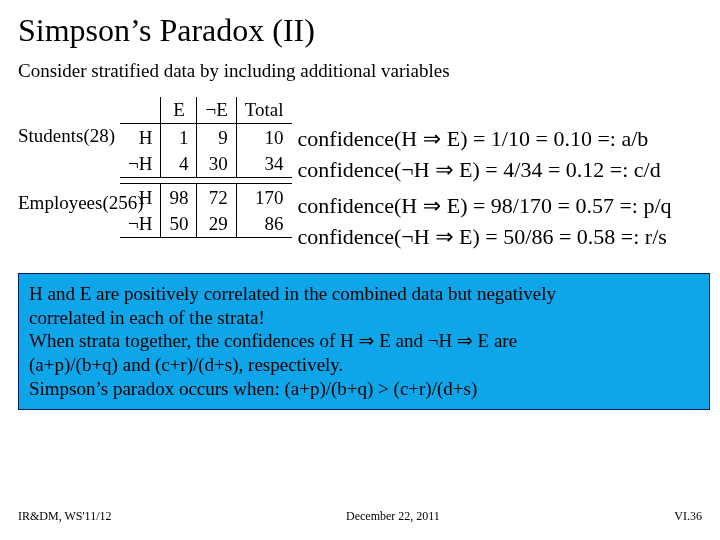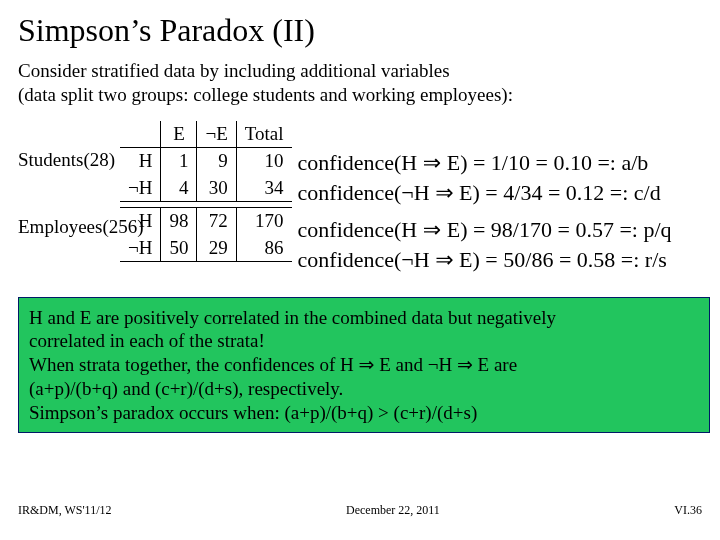--- a/index.html
+++ b/index.html
@@ -74,45 +74,44 @@
   }
   .conf-col .cline {
     height: 30.5px;
     display: flex;
     align-items: center;
     white-space: nowrap;
   }
   .spacer-row td { height: 6px !important; padding:0; }
   .notebox {
     border: 1.5px solid #001a66;
-    background: #22c55e;
+    background: #0ea5e9;
     padding: 8px 10px;
     font-size: 19px;
     line-height: 1.25;
     margin-top: 4px;
   }
   .footer {
     position: absolute;
-    bottom: 22px;
+    bottom: 16px;
     left: 18px;
     right: 18px;
     font-size: 12px;
     display: flex;
     justify-content: space-between;
   }
 </style>
 </head>
 <body>
 
 <div class="slide">
   <div class="title">Simpson’s Paradox (II)</div>
 
   <div class="intro">
     <span>Consider stratified data by including additional variables</span><br>
-    <span>(data split two groups: college students and working employees):</span>
   </div>
 
   <div class="table-wrap">
 
     <div class="rowlabels">
       <div class="grp">
         <span>Students</span>
         <span>(28)</span>
       </div>
       <div class="grp">

